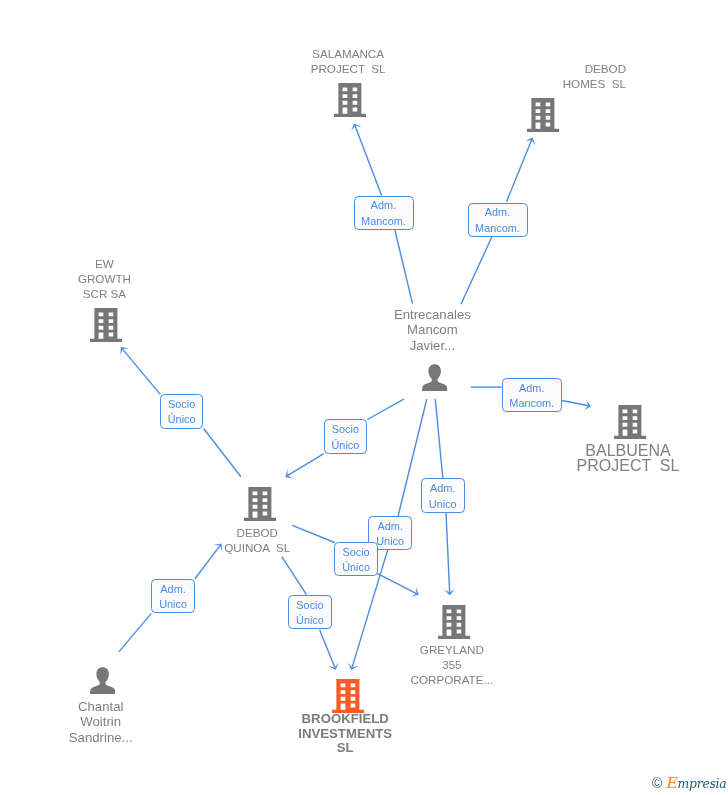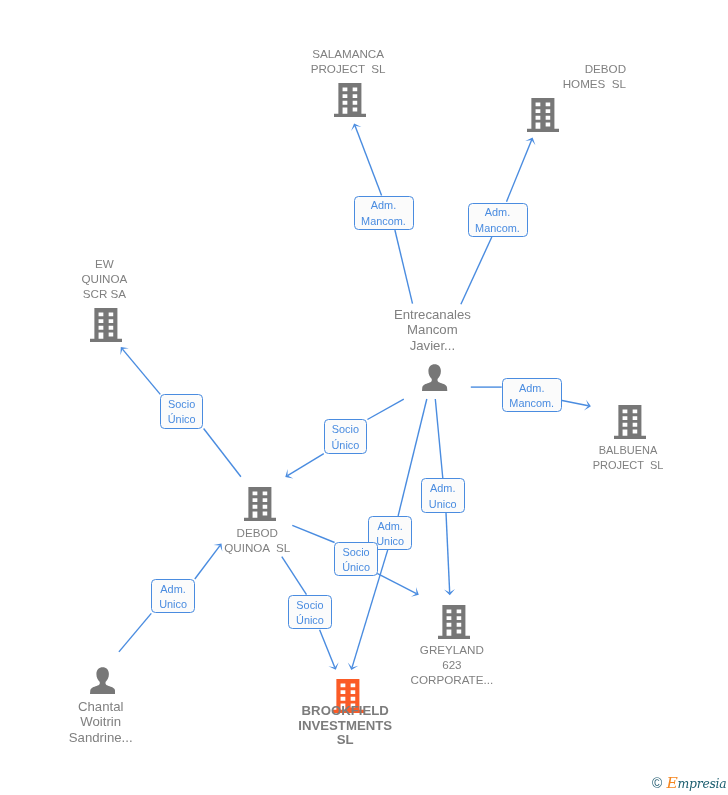--- a/index.html
+++ b/index.html
@@ -80,21 +80,21 @@
 <path fill="#777777" fill-rule="evenodd" d="M4.3 0 H26.9 V30.1 H31.4 V33.7 H0 V30.1 H4.3 Z
 M8.4 4.3 H13.1 V8.1 H8.4 Z M18.3 4.3 H22.8 V8.1 H18.3 Z
 M8.4 10.9 H13.1 V14.8 H8.4 Z M18.3 10.9 H22.8 V14.8 H18.3 Z
 M8.4 17.5 H13.1 V21.2 H8.4 Z M18.3 17.5 H22.8 V21.2 H18.3 Z
 M8.4 24.1 H13.1 V30.1 H8.4 Z M18.3 24.1 H22.8 V28.0 H18.3 Z"></path>
 </svg>
         </div>
       </div>
       <div class="node" style="left: 19.4px; top: 256px; width: 170px; height: 1px;">
         <div class="node-label" style="position:absolute;left:0;width:170px;top:0px;font-size:11.65px;line-height:15.2px">EW
-QUINOA
+GROWTH
 SCR SA</div>
         <div style="position:absolute;left:70.6px;top:51.80000000000001px">
           <svg class="node-icon" width="32" height="34.4" viewBox="0 0 31.4 33.7">
 <path fill="#777777" fill-rule="evenodd" d="M4.3 0 H26.9 V30.1 H31.4 V33.7 H0 V30.1 H4.3 Z
 M8.4 4.3 H13.1 V8.1 H8.4 Z M18.3 4.3 H22.8 V8.1 H18.3 Z
 M8.4 10.9 H13.1 V14.8 H8.4 Z M18.3 10.9 H22.8 V14.8 H18.3 Z
 M8.4 17.5 H13.1 V21.2 H8.4 Z M18.3 17.5 H22.8 V21.2 H18.3 Z
 M8.4 24.1 H13.1 V30.1 H8.4 Z M18.3 24.1 H22.8 V28.0 H18.3 Z"></path>
 </svg>
         </div>
@@ -117,21 +117,21 @@
       <div class="node" style="left: 543px; top: 405px; width: 170px; height: 1px;">
         <div style="position:absolute;left:70.89999999999998px;top:0px">
           <svg class="node-icon" width="32" height="34.4" viewBox="0 0 31.4 33.7">
 <path fill="#777777" fill-rule="evenodd" d="M4.3 0 H26.9 V30.1 H31.4 V33.7 H0 V30.1 H4.3 Z
 M8.4 4.3 H13.1 V8.1 H8.4 Z M18.3 4.3 H22.8 V8.1 H18.3 Z
 M8.4 10.9 H13.1 V14.8 H8.4 Z M18.3 10.9 H22.8 V14.8 H18.3 Z
 M8.4 17.5 H13.1 V21.2 H8.4 Z M18.3 17.5 H22.8 V21.2 H18.3 Z
 M8.4 24.1 H13.1 V30.1 H8.4 Z M18.3 24.1 H22.8 V28.0 H18.3 Z"></path>
 </svg>
         </div>
-        <div class="node-label" style="position:absolute;left:0;width:170px;top:38px;font-size:11px;line-height:15.2px">BALBUENA
+        <div class="node-label" style="position:absolute;left:0;width:170px;top:38px;font-size:16px;line-height:15.2px">BALBUENA
 PROJECT  SL</div>
       </div>
       <div class="node" style="left: 172.2px; top: 487px; width: 170px; height: 1px;">
         <div style="position:absolute;left:72.30000000000001px;top:0px">
           <svg class="node-icon" width="32" height="34.4" viewBox="0 0 31.4 33.7">
 <path fill="#777777" fill-rule="evenodd" d="M4.3 0 H26.9 V30.1 H31.4 V33.7 H0 V30.1 H4.3 Z
 M8.4 4.3 H13.1 V8.1 H8.4 Z M18.3 4.3 H22.8 V8.1 H18.3 Z
 M8.4 10.9 H13.1 V14.8 H8.4 Z M18.3 10.9 H22.8 V14.8 H18.3 Z
 M8.4 17.5 H13.1 V21.2 H8.4 Z M18.3 17.5 H22.8 V21.2 H18.3 Z
 M8.4 24.1 H13.1 V30.1 H8.4 Z M18.3 24.1 H22.8 V28.0 H18.3 Z"></path>
@@ -144,21 +144,21 @@
         <div style="position:absolute;left:70.70000000000005px;top:0px">
           <svg class="node-icon" width="32" height="34.4" viewBox="0 0 31.4 33.7">
 <path fill="#777777" fill-rule="evenodd" d="M4.3 0 H26.9 V30.1 H31.4 V33.7 H0 V30.1 H4.3 Z
 M8.4 4.3 H13.1 V8.1 H8.4 Z M18.3 4.3 H22.8 V8.1 H18.3 Z
 M8.4 10.9 H13.1 V14.8 H8.4 Z M18.3 10.9 H22.8 V14.8 H18.3 Z
 M8.4 17.5 H13.1 V21.2 H8.4 Z M18.3 17.5 H22.8 V21.2 H18.3 Z
 M8.4 24.1 H13.1 V30.1 H8.4 Z M18.3 24.1 H22.8 V28.0 H18.3 Z"></path>
 </svg>
         </div>
         <div class="node-label" style="position:absolute;left:0;width:170px;top:37.39999999999998px;font-size:11.65px;line-height:15.2px">GREYLAND
-623
+355
 CORPORATE...</div>
       </div>
       <div class="node" style="left: 15.7px; top: 666.9px; width: 170px; height: 1px;">
         <div style="position:absolute;left:74.24999999999999px;top:0px">
           <svg class="node-icon" width="25.3" height="27.3" viewBox="0 0 25.3 26.9">
 <path fill="#777777" d="M12.65 0 C9.05 0 6.4 2.6 6.4 6.9 C6.4 10.15 7.8 13.2 9.6 14.6
  C9.85 15.25 9.9 16.3 9.5 17.1 C8.8 18.45 4.9 19.1 2.6 20.4
  C1.05 21.3 0.35 22.45 0.25 23.6 L0 26.9 L25.3 26.9 L25.05 23.6
  C24.95 22.45 24.25 21.3 22.7 20.4 C20.4 19.1 16.5 18.45 15.8 17.1
  C15.4 16.3 15.45 15.25 15.7 14.6 C17.5 13.2 18.9 10.15 18.9 6.9
@@ -172,21 +172,21 @@
       <div class="node" style="left: 250.2px; top: 679px; width: 190px; height: 1px;">
         <div style="position:absolute;left:81.5px;top:0px">
           <svg class="node-icon" width="32" height="34.4" viewBox="0 0 31.4 33.7">
 <path fill="#fb5b26" fill-rule="evenodd" d="M4.3 0 H26.9 V30.1 H31.4 V33.7 H0 V30.1 H4.3 Z
 M8.4 4.3 H13.1 V8.1 H8.4 Z M18.3 4.3 H22.8 V8.1 H18.3 Z
 M8.4 10.9 H13.1 V14.8 H8.4 Z M18.3 10.9 H22.8 V14.8 H18.3 Z
 M8.4 17.5 H13.1 V21.2 H8.4 Z M18.3 17.5 H22.8 V21.2 H18.3 Z
 M8.4 24.1 H13.1 V30.1 H8.4 Z M18.3 24.1 H22.8 V28.0 H18.3 Z"></path>
 </svg>
         </div>
-        <div class="node-label bold" style="position:absolute;left:0;width:190px;top:25px;font-size:13.2px;line-height:14.65px">BROOKFIELD
+        <div class="node-label bold" style="position:absolute;left:0;width:190px;top:33px;font-size:13.2px;line-height:14.65px">BROOKFIELD
 INVESTMENTS
 SL</div>
       </div>
     </div>
   <div id="labels-layer">
       <div class="edge-label" style="left: 353.5px; top: 195.5px; width: 60px; height: 34.5px;">Adm.
 Mancom.</div>
       <div class="edge-label" style="left: 467.5px; top: 202.5px; width: 60px; height: 34.5px;">Adm.
 Mancom.</div>
       <div class="edge-label" style="left: 501.7px; top: 378.2px; width: 60.1px; height: 34px;">Adm.

